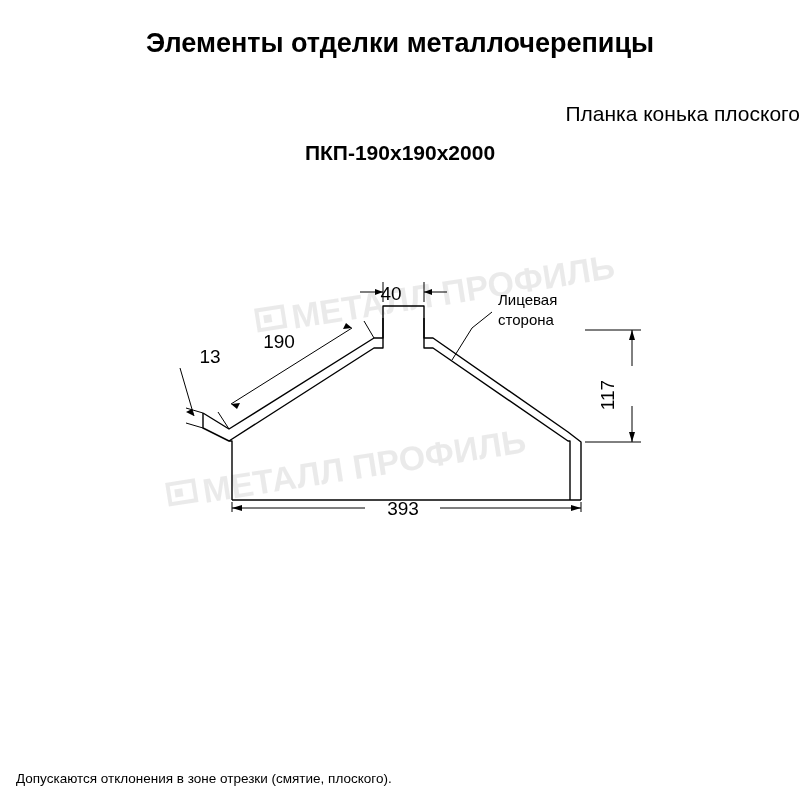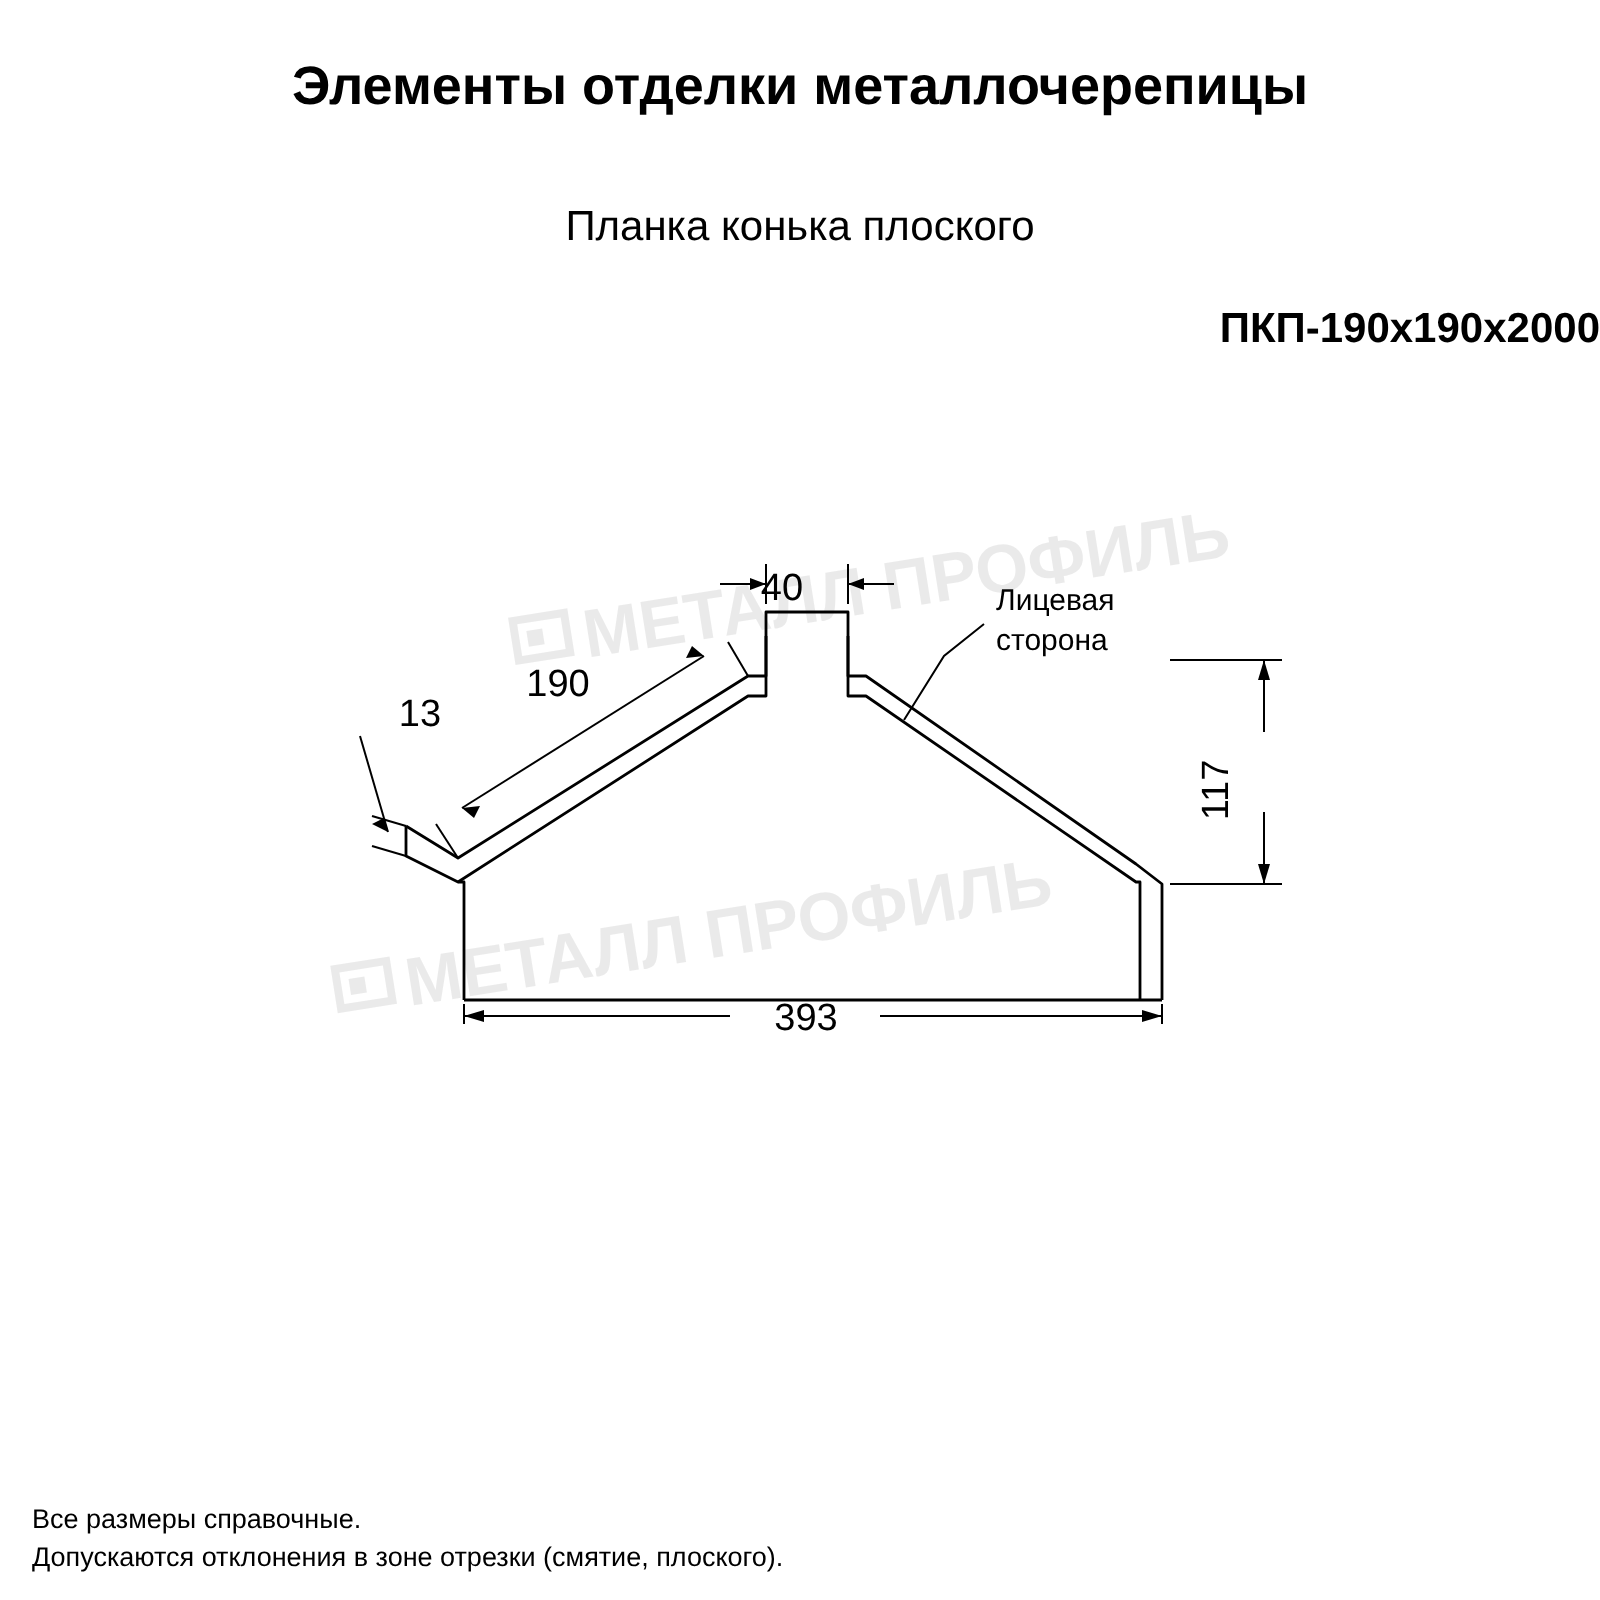--- a/index.html
+++ b/index.html
@@ -30,34 +30,33 @@
     font-size: 27px;
     font-weight: bold;
     letter-spacing: 0px;
     color: #000;
   }
   .subtitle {
     position: absolute;
     left: 0;
     top: 102px;
     width: 800px;
-    text-align: center;
+    text-align: right;
     font-size: 21px;
     color: #000;
   }
   .code {
     position: absolute;
     left: 0;
     top: 141px;
     width: 800px;
-    text-align: right;
+    text-align: center;
     font-size: 21px;
     font-weight: bold;
     color: #000;
-    margin-top: 12px;
   }
   .drawing {
     position: absolute;
     left: 0;
     top: 200px;
     width: 800px;
     height: 440px;
   }
   .footer {
     position: absolute;
@@ -171,17 +170,16 @@
         <line x1="440" y1="308" x2="581" y2="308"></line>
         <path d="M 232,308 L 242,305 L 242,311 Z" fill="#000000" stroke="none"></path>
         <path d="M 581,308 L 571,305 L 571,311 Z" fill="#000000" stroke="none"></path>
       </g>
       <text class="dim-label" x="403" y="315" text-anchor="middle">393</text>
 
     </svg>
   </div>
 
   <div class="footer">
-    <div>Все размеры справочные.</div>
     <div>Допускаются отклонения в зоне отрезки (смятие, плоского).</div>
   </div>
 
 </div>
 
 </body></html>

